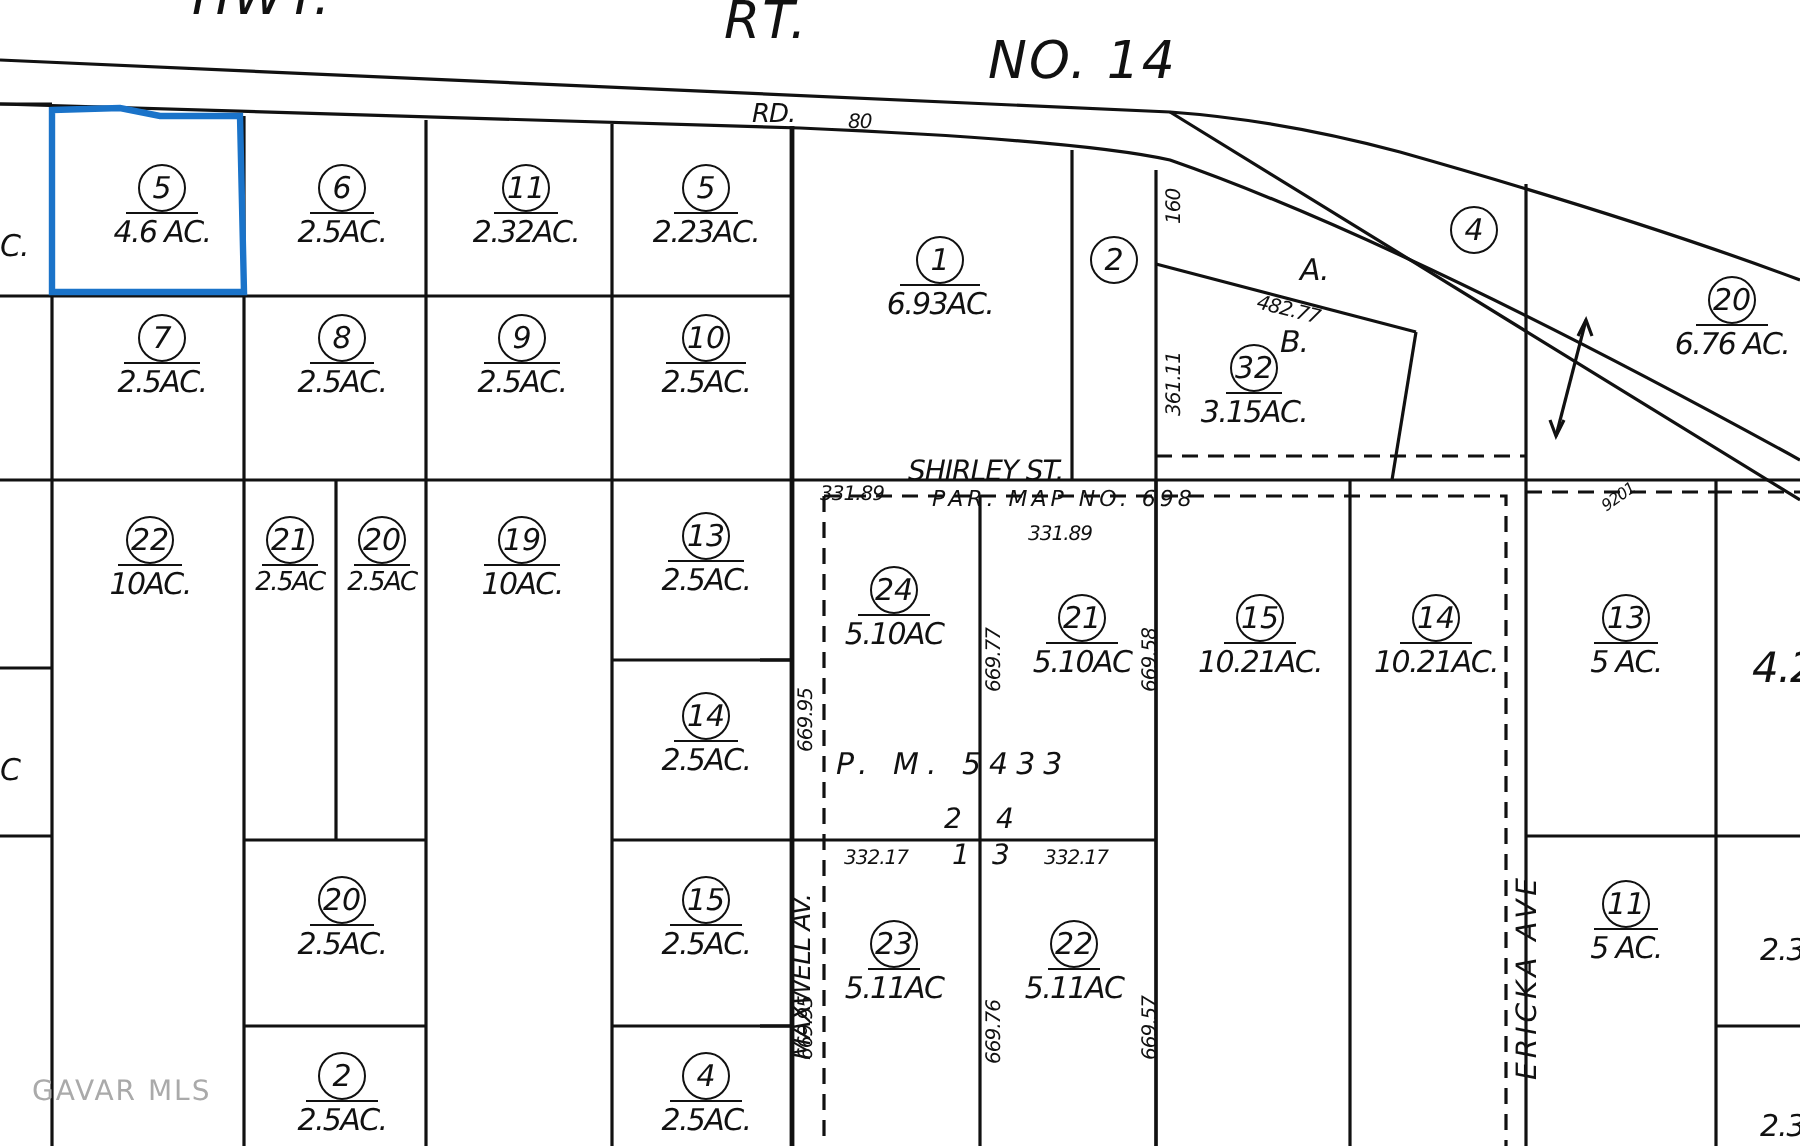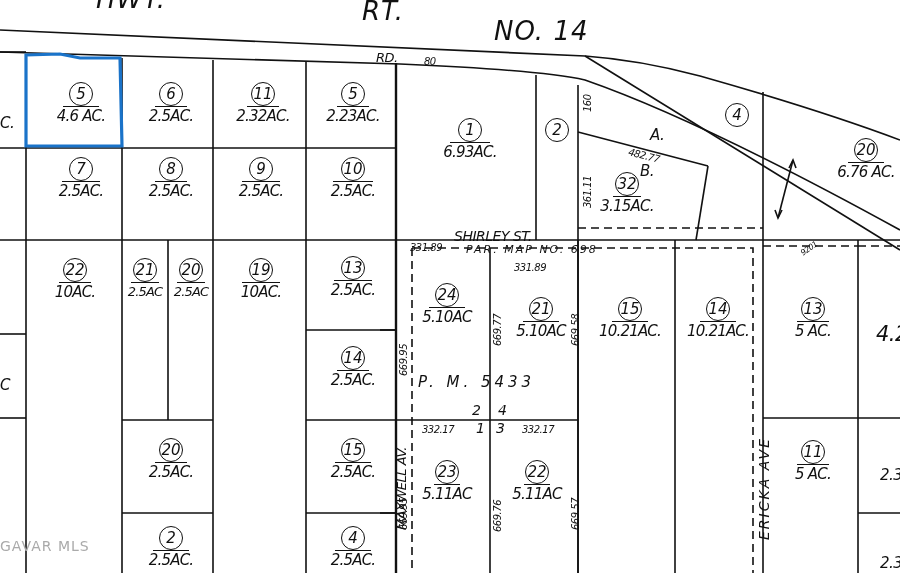--- a/index.html
+++ b/index.html
@@ -11,21 +11,21 @@
   .parcel { position: absolute; text-align: center; color: #111; }
   .parcel .num { display: inline-block; border: 1.4px solid #111; border-radius: 50%;
                  width: 22px; height: 22px; line-height: 22px; font-size: 15px;
                  font-style: italic; }
   .parcel .rule { height: 1.4px; background: #111; margin: 0 auto; }
   .parcel .acre { font-size: 15px; font-style: italic; line-height: 18px; letter-spacing: -0.8px; }
   .big { font-size: 26px; font-style: italic; letter-spacing: 1px; }
   .street { font-size: 15px; font-style: italic; }
   .dim { font-size: 10px; font-style: italic; }
   .vert { transform: rotate(-90deg); transform-origin: left top; }
-  .watermark { position: absolute; color: #aaaaaa; font-size: 14px; letter-spacing: 1px; }
+  .watermark { position: absolute; color: #aaaaaa; font-size: 14px; letter-spacing: 1px; margin-left: 16px; }
 </style>
 </head>
 <body>
 
 <div id="map">
   <svg width="900" height="573" viewBox="0 0 900 573" style="position:absolute;left:0;top:0">
     <g stroke="#111" stroke-width="1.6" fill="none">
 
       <path d="M0 30 L585 56 Q640 60 700 76 Q820 110 900 140"></path>
       <path d="M0 52 L400 64 Q540 70 585 80 Q700 120 900 230"></path>

